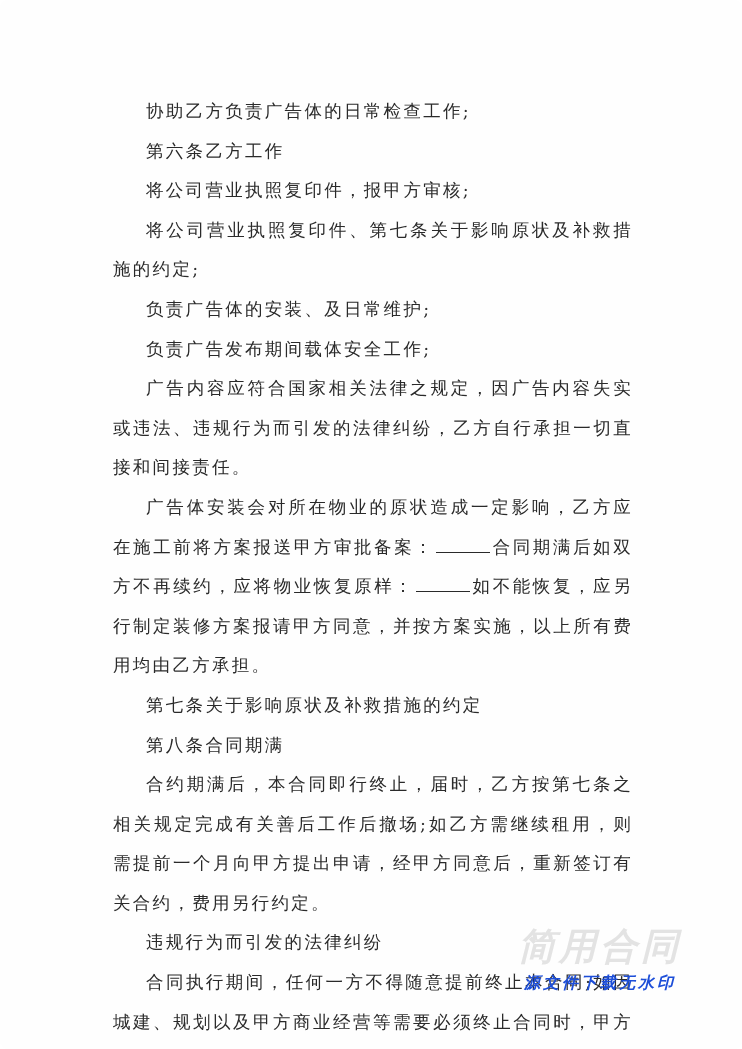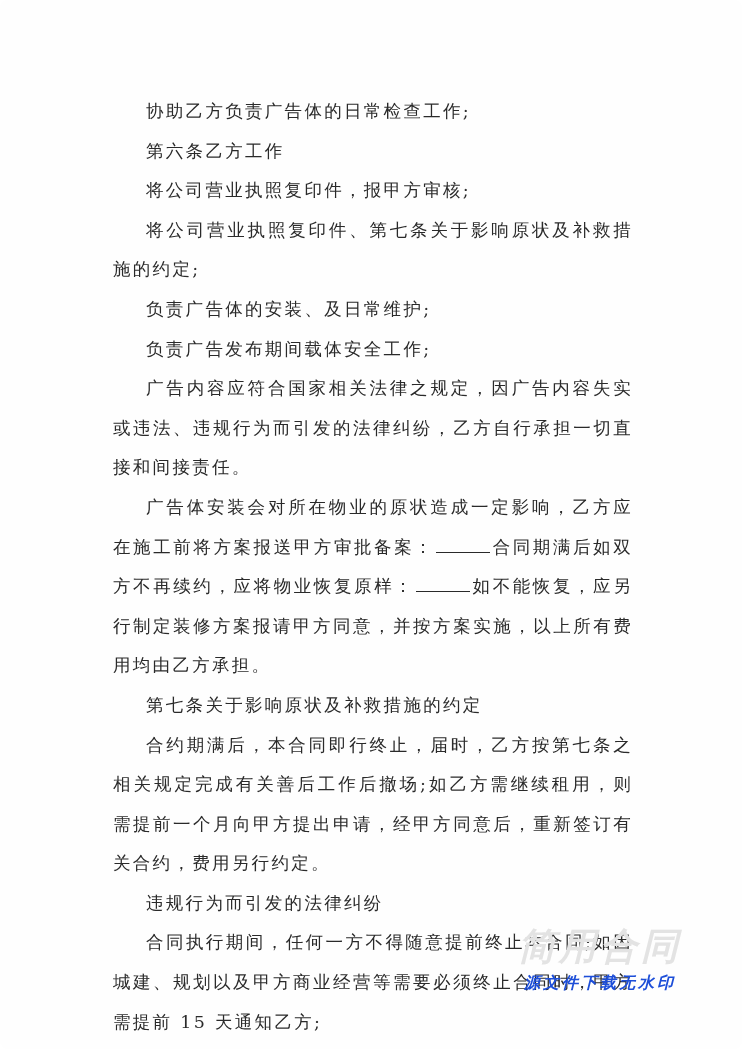--- a/index.html
+++ b/index.html
@@ -82,20 +82,21 @@
   <div class="content">
     <p class="para">协助乙方负责广告体的日常检查工作;</p>
     <p class="para heading">第六条乙方工作</p>
     <p class="para">将公司营业执照复印件，报甲方审核;</p>
     <p class="para">将公司营业执照复印件、第七条关于影响原状及补救措施的约定;</p>
     <p class="para">负责广告体的安装、及日常维护;</p>
     <p class="para">负责广告发布期间载体安全工作;</p>
     <p class="para">广告内容应符合国家相关法律之规定，因广告内容失实或违法、违规行为而引发的法律纠纷，乙方自行承担一切直接和间接责任。</p>
     <p class="para"><span>广告体安装会对所在物业的原状造成一定影响，乙方应在施工前将方案报送甲方审批备案：</span><span class="blank"></span><span>合同期满后如双方不再续约，应将物业恢复原样：</span><span class="blank"></span><span>如不能恢复，应另行制定装修方案报请甲方同意，并按方案实施，以上所有费用均由乙方承担。</span></p>
     <p class="para heading">第七条关于影响原状及补救措施的约定</p>
+    <p class="para heading">第八条合同期满</p>
     <p class="para">合约期满后，本合同即行终止，届时，乙方按第七条之相关规定完成有关善后工作后撤场;如乙方需继续租用，则需提前一个月向甲方提出申请，经甲方同意后，重新签订有关合约，费用另行约定。</p>
     <p class="para heading">违规行为而引发的法律纠纷</p>
     <p class="para">合同执行期间，任何一方不得随意提前终止本合同;如因城建、规划以及甲方商业经营等需要必须终止合同时，甲方需提前 15 天通知乙方;</p>
 
   </div>
 
   <div class="watermark">
     <div class="wm-main">简用合同</div>
     <div class="wm-sub">源文件下载无水印</div>
   </div>

